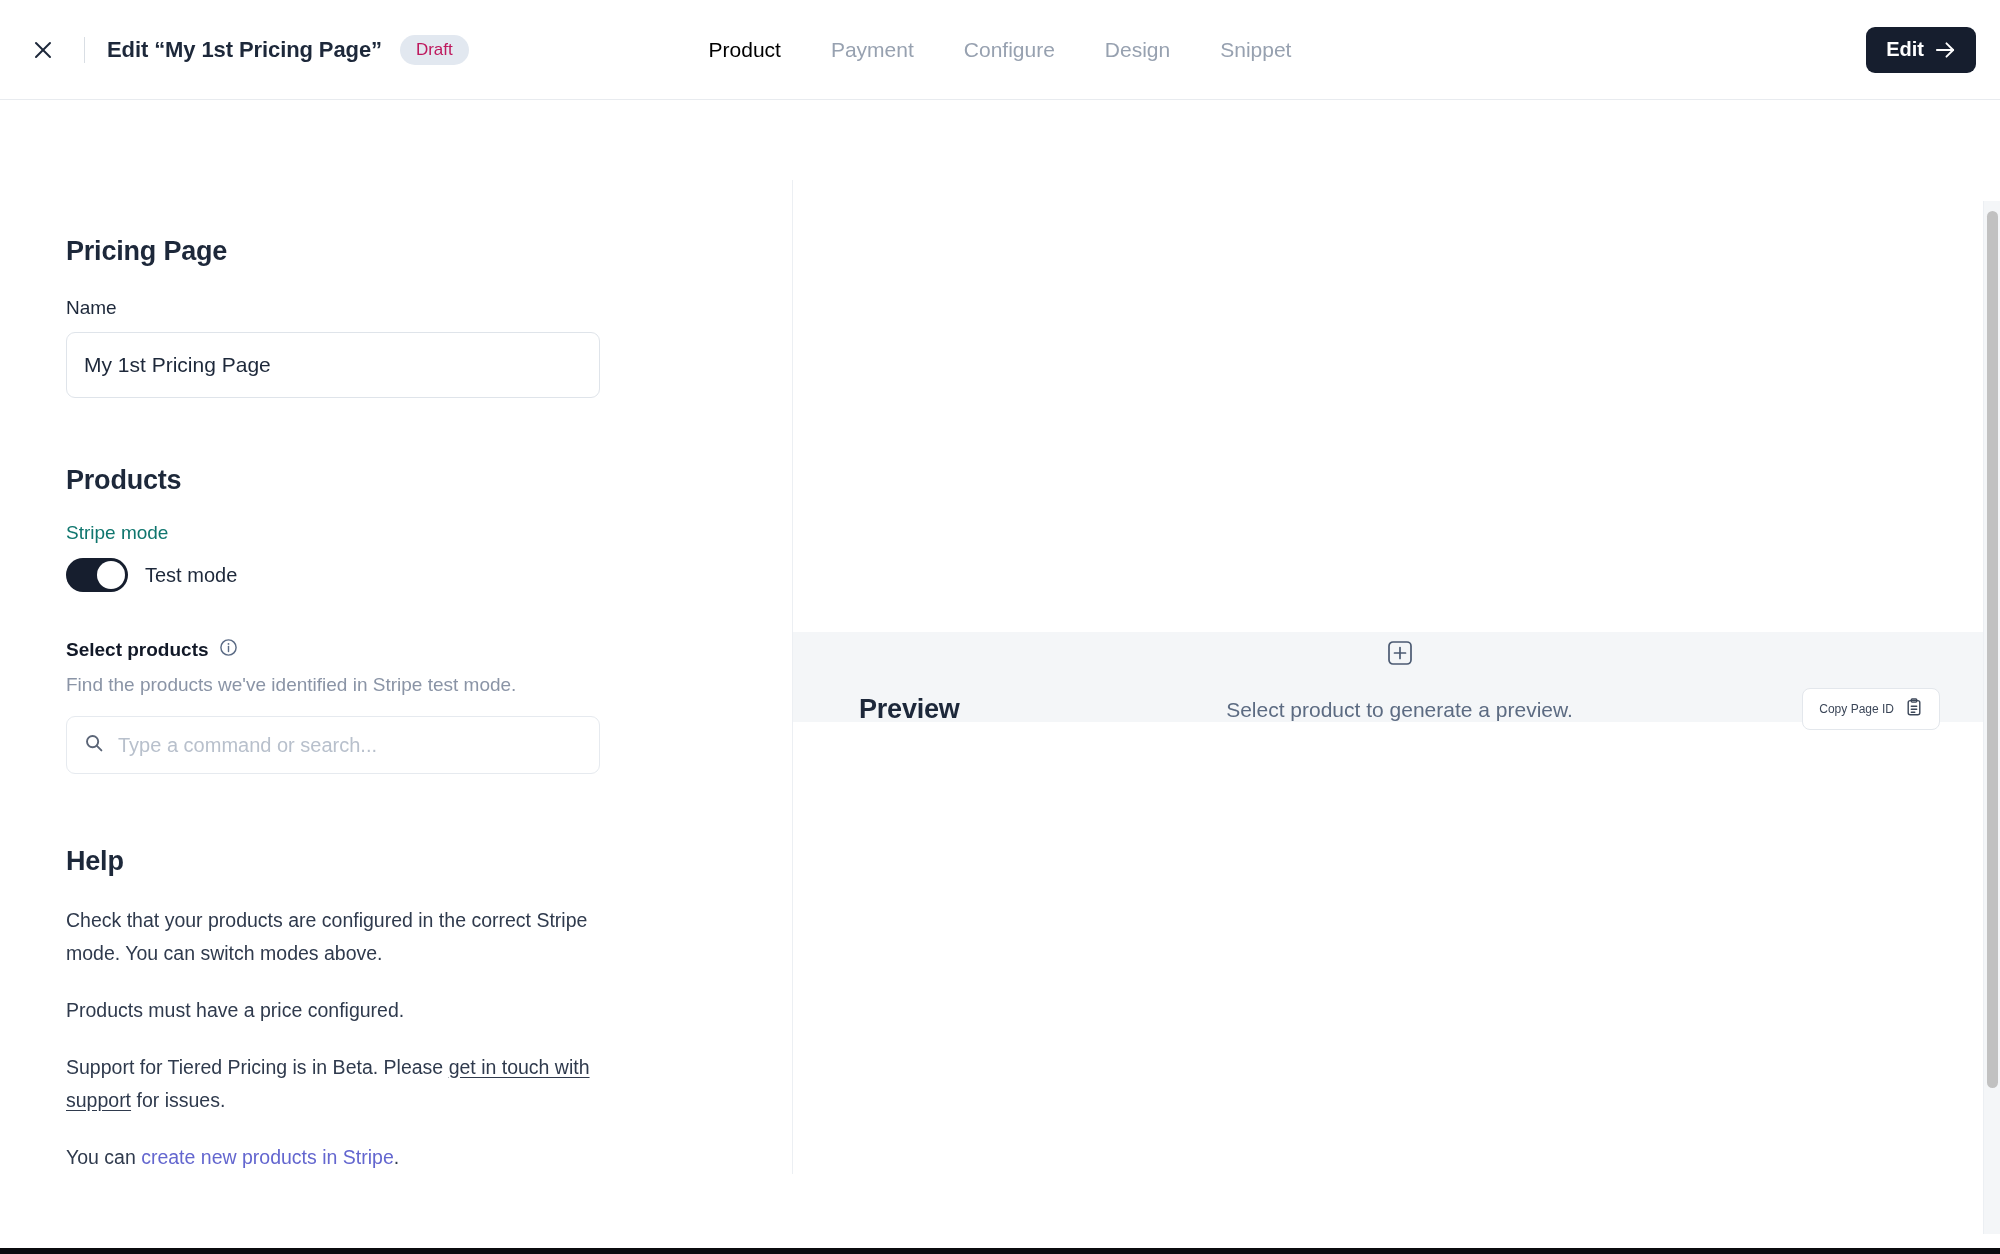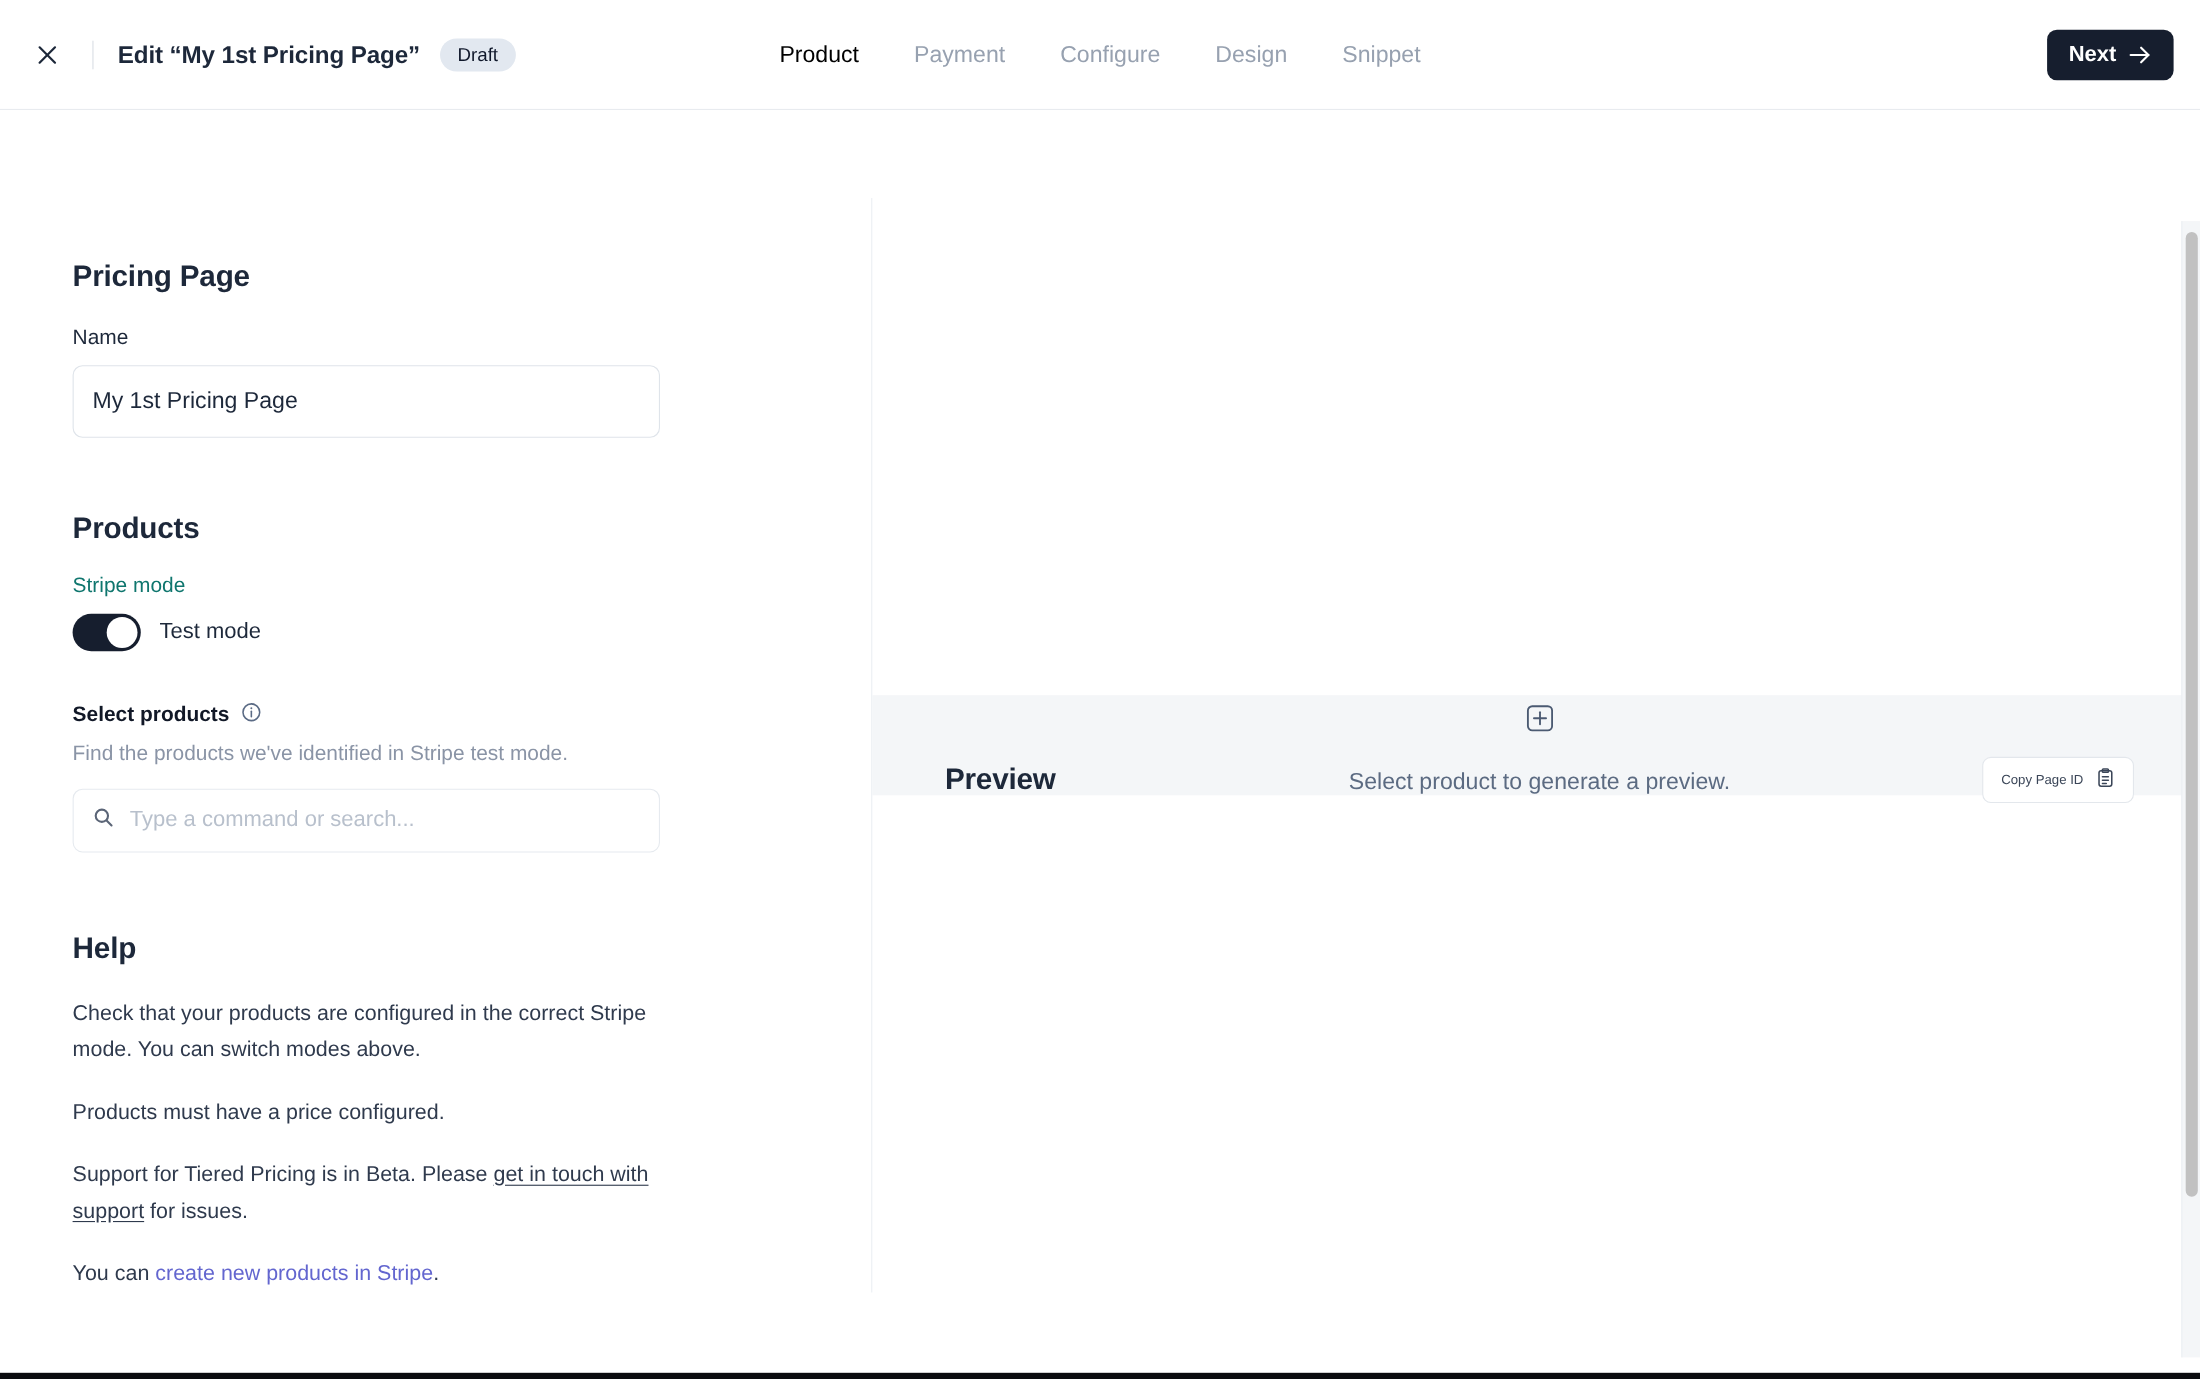--- a/index.html
+++ b/index.html
@@ -46,21 +46,21 @@
   .tb-title {
     font-size: 22px;
     font-weight: 700;
     color: #1d283a;
     letter-spacing: -0.1px;
     white-space: nowrap;
   }
   .badge-draft {
     margin-left: 18px;
     background: #e2e8f0;
-    color: #0f172a;
+    color: #be185d;
     font-size: 17px;
     padding: 6px 16px 7px;
     border-radius: 999px;
     line-height: 1;
     white-space: nowrap;
   }
 
   .tabs {
     position: absolute;
     left: 50%;
@@ -327,21 +327,21 @@
 
     <div class="tabs">
       <div class="tab active">Product</div>
       <div class="tab">Payment</div>
       <div class="tab">Configure</div>
       <div class="tab">Design</div>
       <div class="tab">Snippet</div>
     </div>
 
     <button class="next-btn">
-      <span>Next</span>
+      <span>Edit</span>
       <span>
         <svg width="21" height="18" viewBox="0 0 22 18" fill="none" stroke="#ffffff" stroke-width="2" stroke-linecap="round" stroke-linejoin="round">
           <line x1="2" y1="9" x2="19" y2="9"></line>
             <polyline points="12,2 19,9 12,16"></polyline>
         </svg>
       </span>
     </button>
   </div>
 
   <div class="body">

